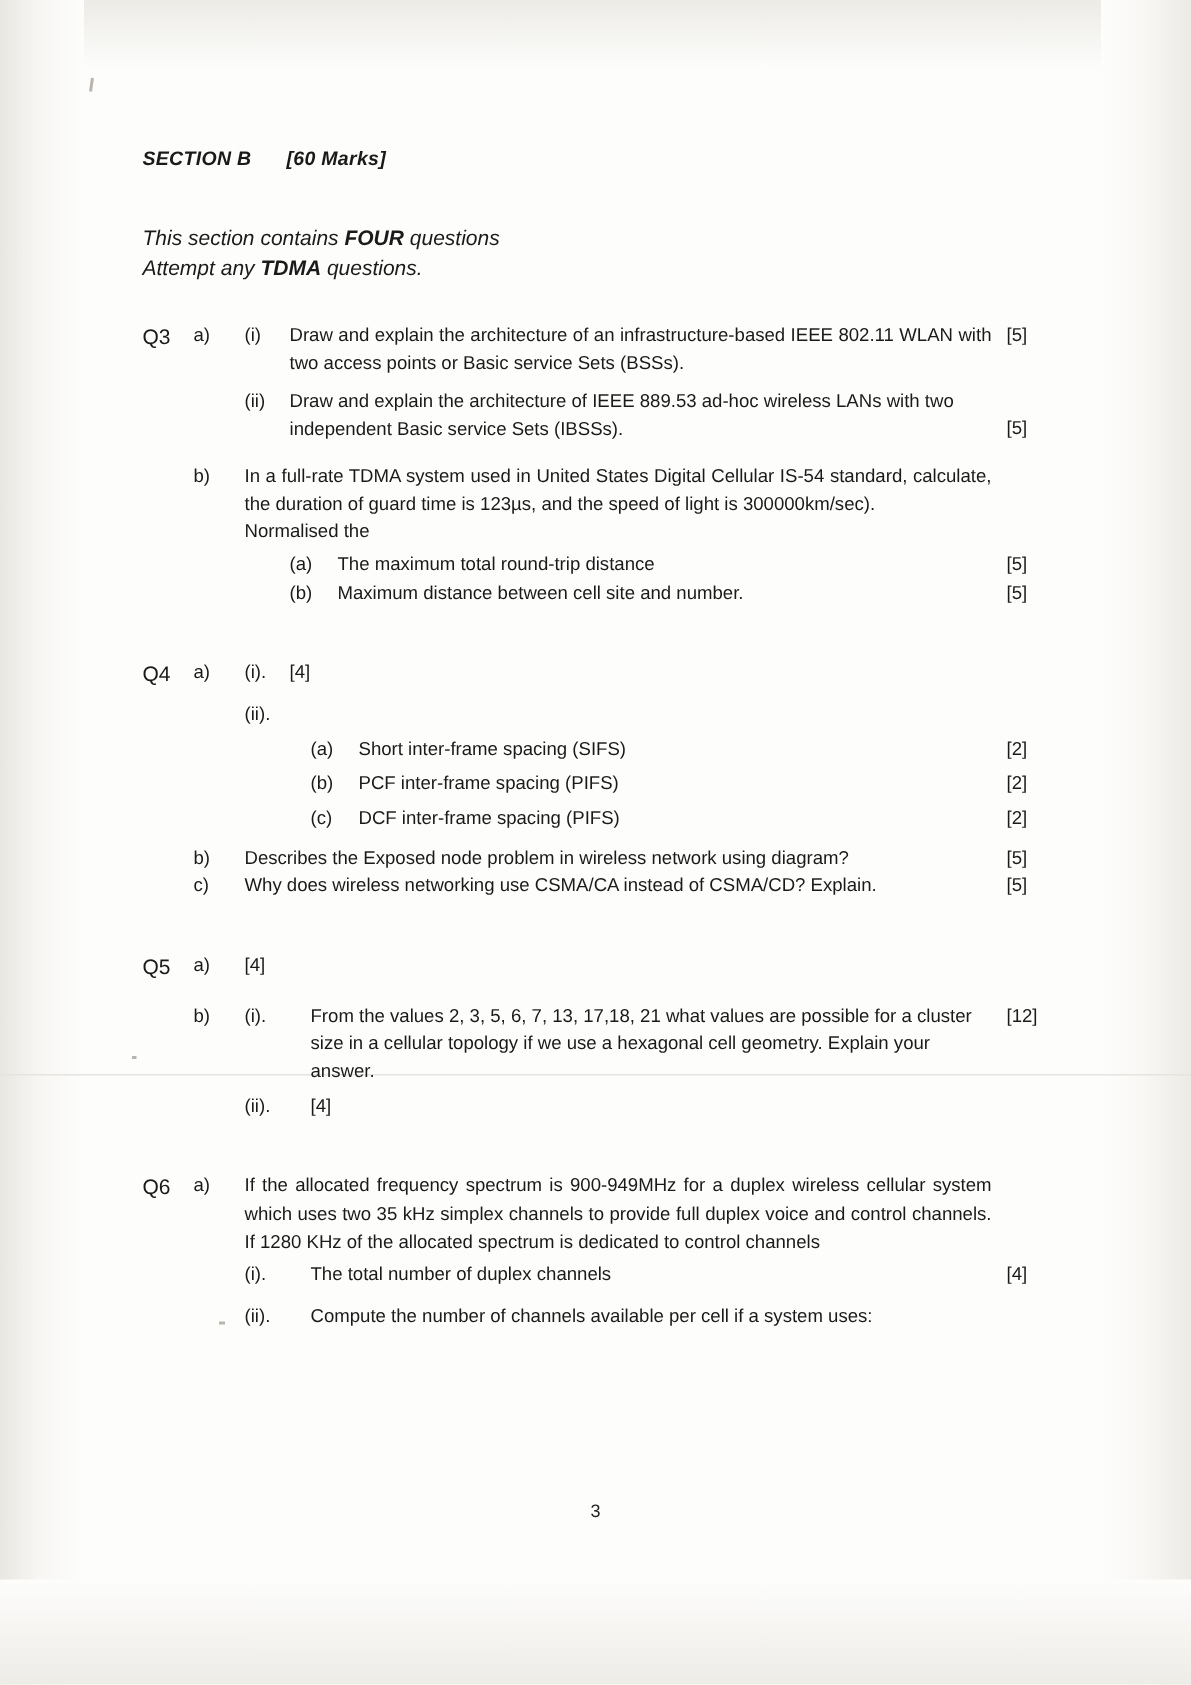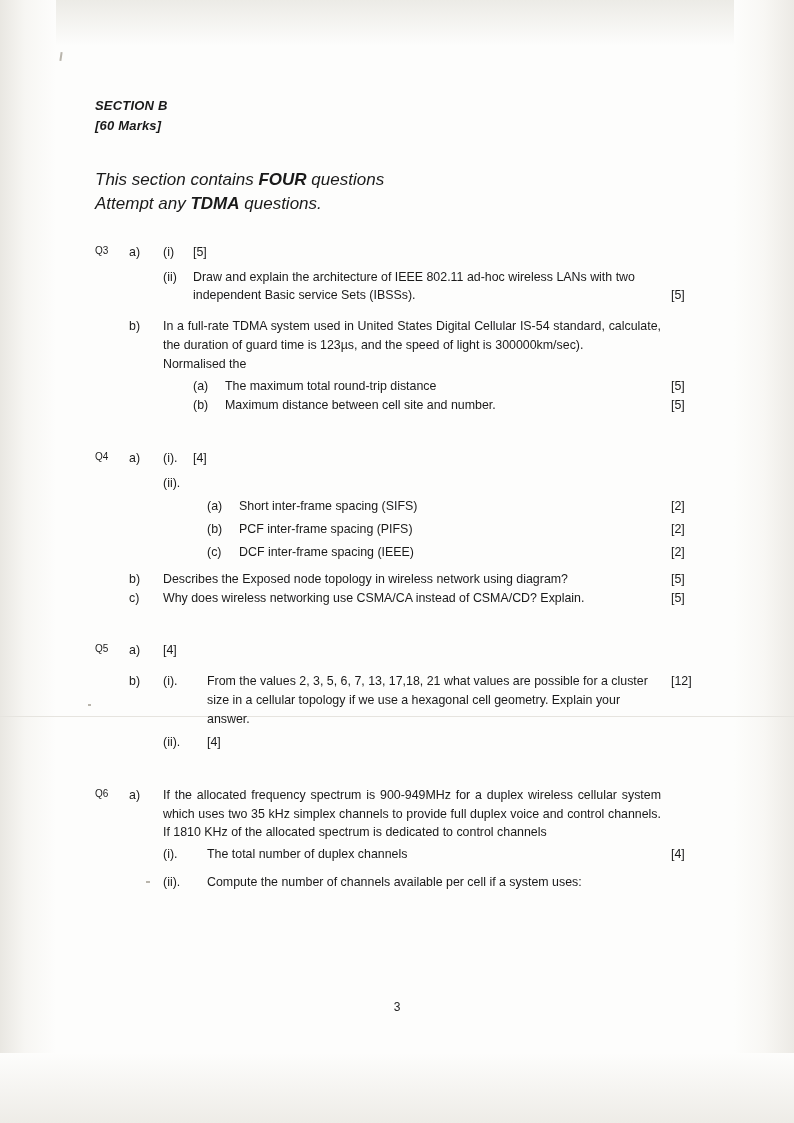--- a/index.html
+++ b/index.html
@@ -63,44 +63,43 @@
 
   
   .section-head {
     display: flex;
     align-items: baseline;
     font-style: italic;
     font-weight: bold;
     font-size: 13px;
     letter-spacing: 0.2px;
     margin-bottom: 22px;
-    flex-direction: column;
   }
   .section-head .sec-label { width: 96px; }
 
   .intro {
     font-style: italic;
-    font-size: 17px;
+    font-size: 14px;
     line-height: 1.45;
     margin-bottom: 26px;
     margin-top: 32px;
   }
   .intro b { font-weight: bold; }
 
   
   .qblock { margin-bottom: 8px; }
   .row {
     display: flex;
     align-items: flex-start;
     width: 100%;
   }
   .col-q {
     width: 34px;
     flex: 0 0 34px;
-    font-size: 10px;
+    font-size: 14px;
   }
   .col-a {
     width: 34px;
     flex: 0 0 34px;
     font-size: 12.4px;
   }
   .col-r {
     width: 30px;
     flex: 0 0 30px;
     font-size: 12.4px;
@@ -161,28 +160,29 @@
       <div>
         <span>Attempt any </span><b>TDMA</b><span> questions.</span>
       </div>
     </div>
 
     <div class="qblock">
       <div class="row">
         <div class="col-q">Q3</div>
         <div class="col-a">a)</div>
         <div class="col-r">(i)</div>
+        <div class="col-body just">Draw and explain the architecture of an infrastructure-based IEEE 802.11 WLAN with two access points or Basic service Sets (BSSs).</div>
         <div class="col-marks">[5]</div>
       </div>
 
       <div class="row" style="margin-top:6px;">
         <div class="col-q"></div>
         <div class="col-a"></div>
         <div class="col-r">(ii)</div>
-        <div class="col-body">Draw and explain the architecture of IEEE 802.11 ad-hoc wireless LANs with two independent Basic service Sets (IBSSs).</div>
+        <div class="col-body">Draw and explain the architecture of IEEE 889.53 ad-hoc wireless LANs with two independent Basic service Sets (IBSSs).</div>
         <div class="col-marks" style="padding-top:18px;">[5]</div>
       </div>
 
       <div class="sp-12"></div>
 
       <div class="row">
         <div class="col-q"></div>
         <div class="col-a">b)</div>
         <div class="col-body just" style="padding-left:0;">In a full-rate TDMA system used in United States Digital Cellular IS-54 standard, calculate, the duration of guard time is 123µs, and the speed of light is 300000km/sec).</div>
         <div class="col-marks"></div>
@@ -252,31 +252,31 @@
           <span>PCF inter-frame spacing (PIFS)</span>
         </div>
         <div class="col-marks">[2]</div>
       </div>
       <div class="row" style="margin-top:4px;">
         <div class="col-q"></div>
         <div class="col-a"></div>
         <div class="col-r" style="width:44px;flex:0 0 44px;"></div>
         <div class="col-body" style="display:flex;">
           <span class="sub-lbl">(c)</span>
-          <span>DCF inter-frame spacing (IEEE)</span>
+          <span>DCF inter-frame spacing (PIFS)</span>
         </div>
         <div class="col-marks">[2]</div>
       </div>
 
       <div class="sp-8"></div>
 
       <div class="row">
         <div class="col-q"></div>
         <div class="col-a">b)</div>
-        <div class="col-body">Describes the Exposed node topology in wireless network using diagram?</div>
+        <div class="col-body">Describes the Exposed node problem in wireless network using diagram?</div>
         <div class="col-marks">[5]</div>
       </div>
       <div class="row">
         <div class="col-q"></div>
         <div class="col-a">c)</div>
         <div class="col-body just">Why does wireless networking use CSMA/CA instead of CSMA/CD? Explain.</div>
         <div class="col-marks">[5]</div>
       </div>
     </div>
 
@@ -306,21 +306,21 @@
         <div class="col-marks">[4]</div>
       </div>
     </div>
 
     <div class="sp-26"></div>
 
     <div class="qblock">
       <div class="row">
         <div class="col-q">Q6</div>
         <div class="col-a">a)</div>
-        <div class="col-body just">If the allocated frequency spectrum is 900-949MHz for a duplex wireless cellular system which uses two 35 kHz simplex channels to provide full duplex voice and control channels. If 1810 KHz of the allocated spectrum is dedicated to control channels</div>
+        <div class="col-body just">If the allocated frequency spectrum is 900-949MHz for a duplex wireless cellular system which uses two 35 kHz simplex channels to provide full duplex voice and control channels. If 1280 KHz of the allocated spectrum is dedicated to control channels</div>
         <div class="col-marks"></div>
       </div>
 
       <div class="row" style="margin-top:3px;">
         <div class="col-q"></div>
         <div class="col-a"></div>
         <div class="col-r" style="width:44px;flex:0 0 44px;">(i).</div>
         <div class="col-body">The total number of duplex channels</div>
         <div class="col-marks">[4]</div>
       </div>

